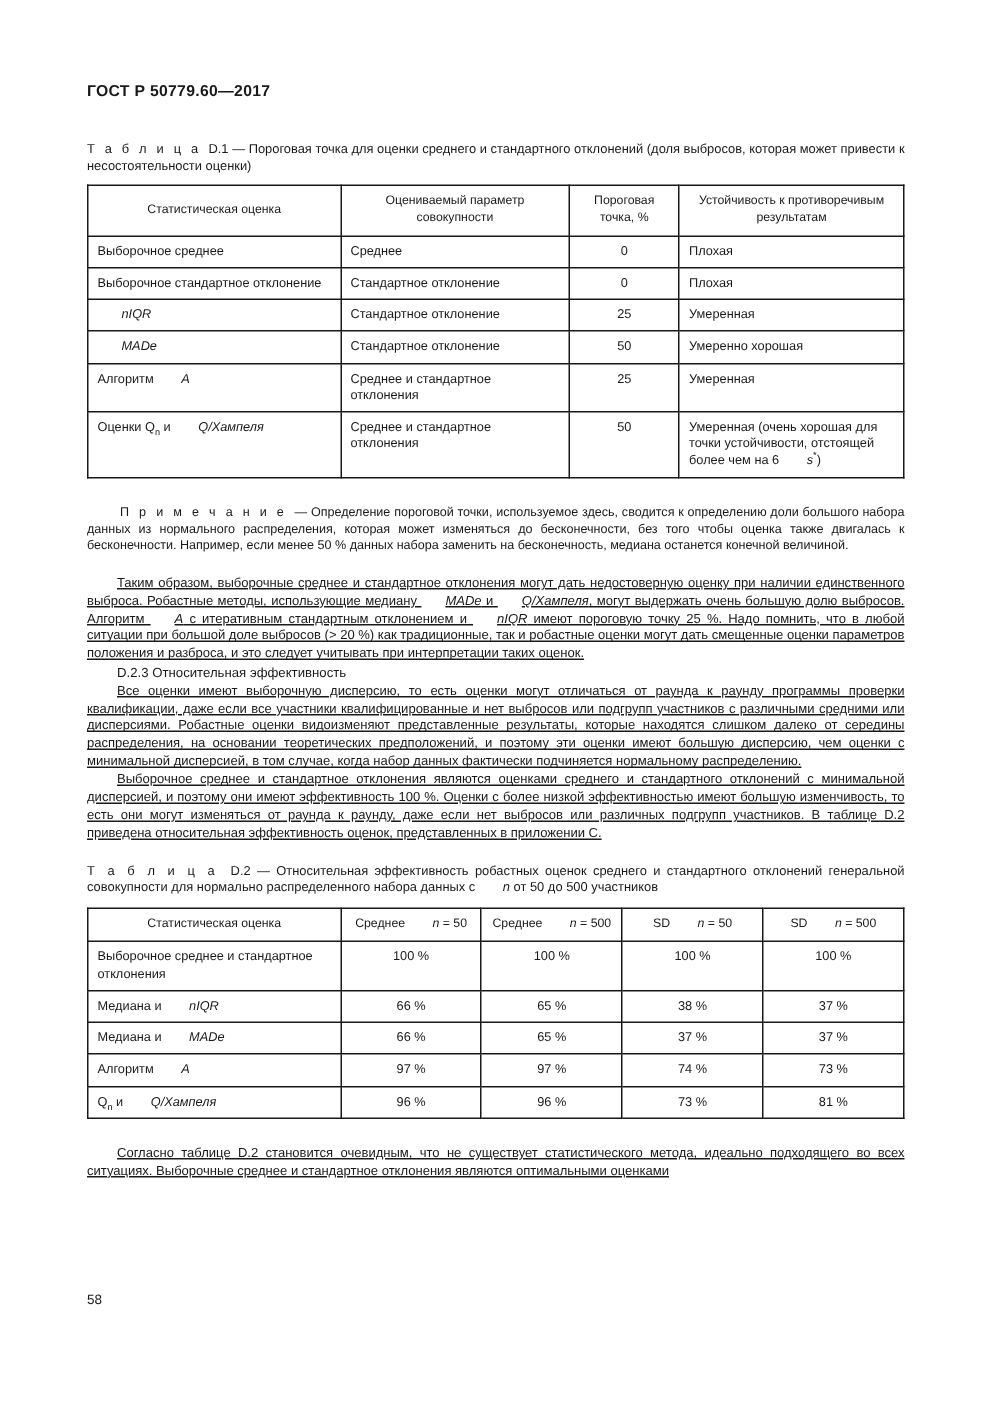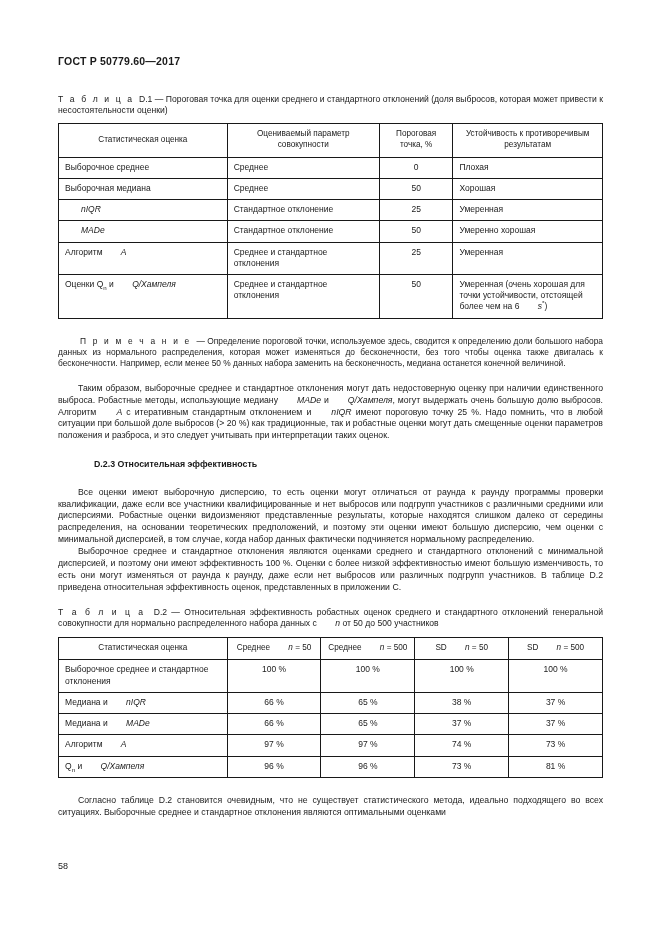--- a/index.html
+++ b/index.html
@@ -102,36 +102,36 @@
   .row-xtall td { padding-top: 8px; padding-bottom: 9px; }
 
   
   p.body {
     font-size: 8.7px;
     line-height: 1.37;
     text-align: justify;
     margin: 0;
     hyphens: manual;
   }
-  p.indent { text-indent: 20px; }
+  p.indent { text-indent: 20px; text-decoration: underline; }
   p.note {
     font-size: 8.4px;
     line-height: 1.35;
     text-align: justify;
     margin: 0;
     text-indent: 22px;
   }
   p.note .spaced { letter-spacing: 2.1px; }
   .gap-m { height: 13px; }
   .gap-l { height: 17px; }
 
   h4.subhead {
     font-size: 8.8px;
-    font-weight: bold;
-    margin: 16px;
+    font-weight: normal;
+    margin: 0;
     line-height: 1.4;
     text-indent: 20px;
   }
 
   i, .it { font-style: italic; margin-left: 16px; }
   sub { font-size: 72%; line-height: 0; }
   sup { font-size: 72%; line-height: 0; }
 
   .page-number {
     position: absolute;
@@ -167,24 +167,24 @@
         </tr>
       </thead>
       <tbody>
         <tr>
           <td>Выборочное среднее</td>
           <td>Среднее</td>
           <td class="num">0</td>
           <td>Плохая</td>
         </tr>
         <tr>
-          <td>Выборочная медиана</td>
-          <td>Среднее</td>
-          <td class="num">50</td>
-          <td>Хорошая</td>
+          <td>Выборочное стандартное отклонение</td>
+          <td>Стандартное отклонение</td>
+          <td class="num">0</td>
+          <td>Плохая</td>
         </tr>
         <tr>
           <td class="it"><span><i>nIQR</i></span></td>
           <td>Стандартное отклонение</td>
           <td class="num">25</td>
           <td>Умеренная</td>
         </tr>
         <tr>
           <td class="it"><span><i>MADe</i></span></td>
           <td>Стандартное отклонение</td>

